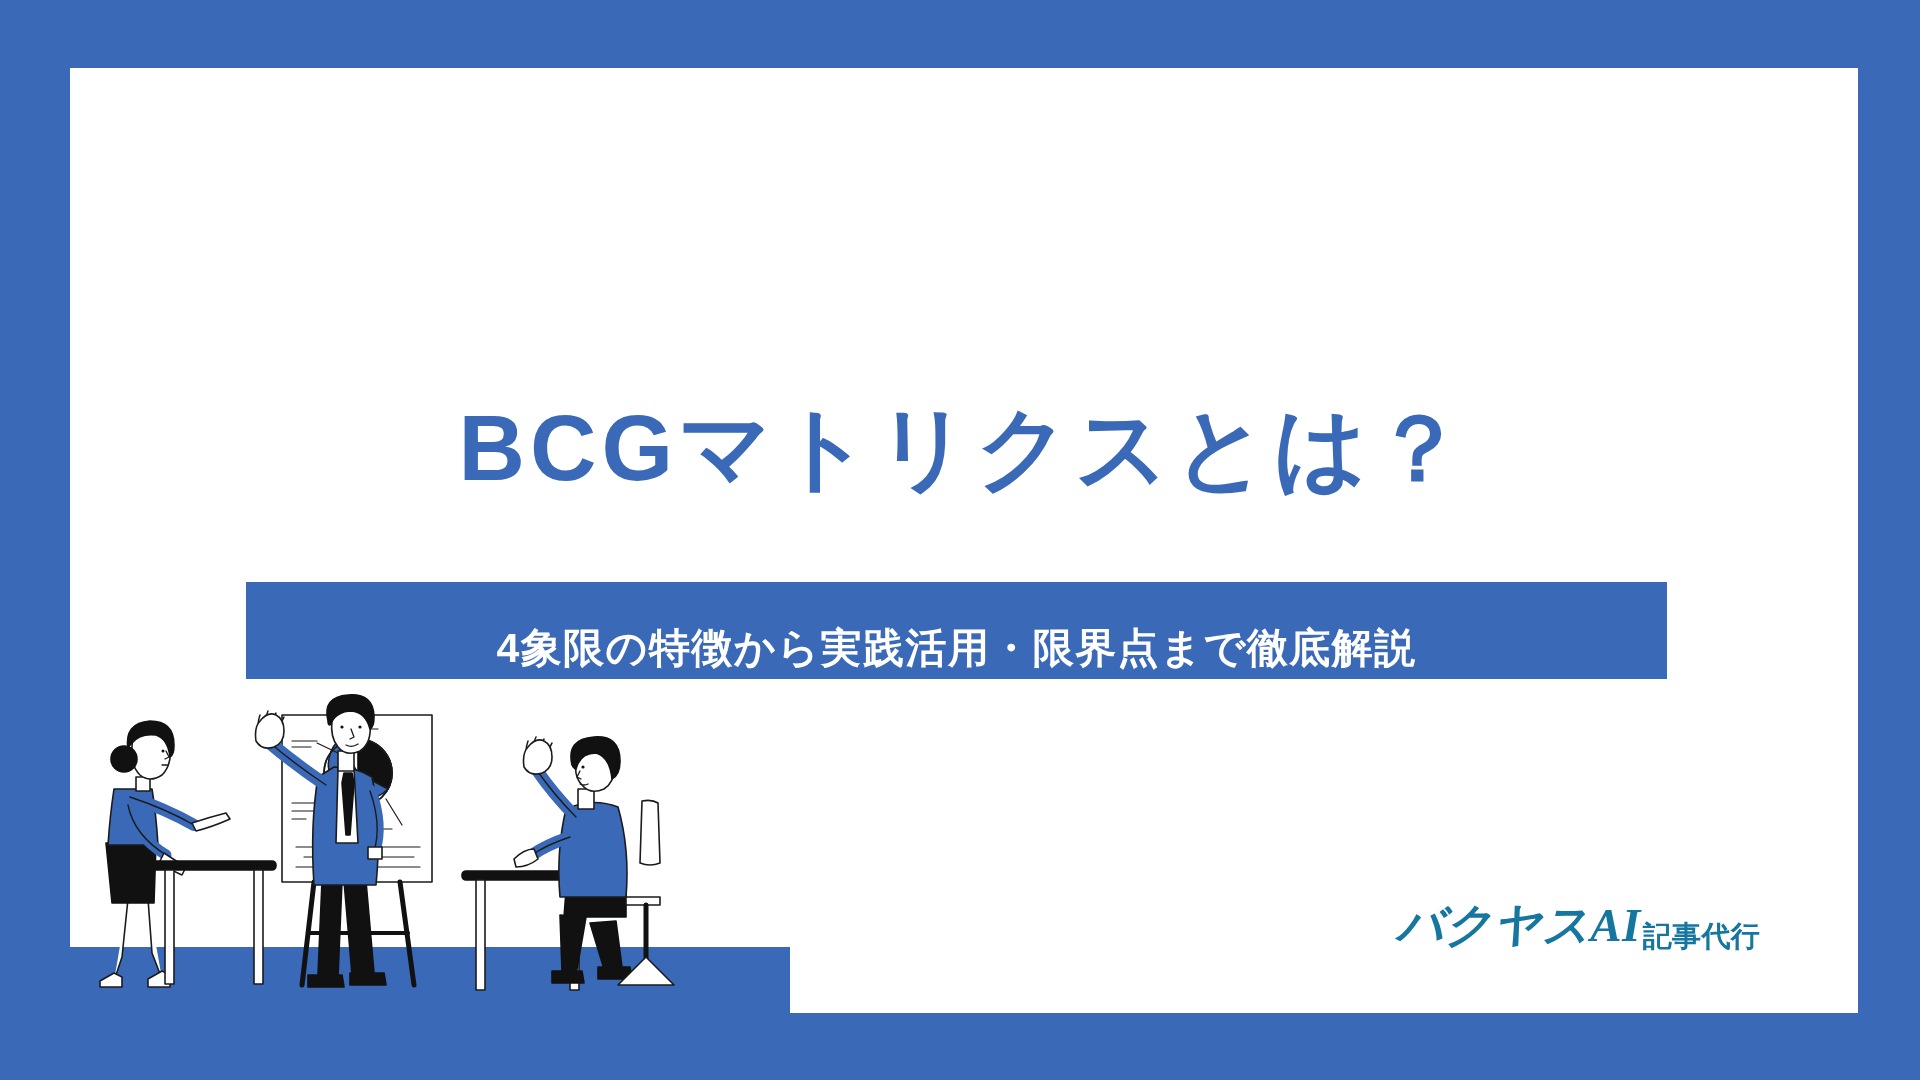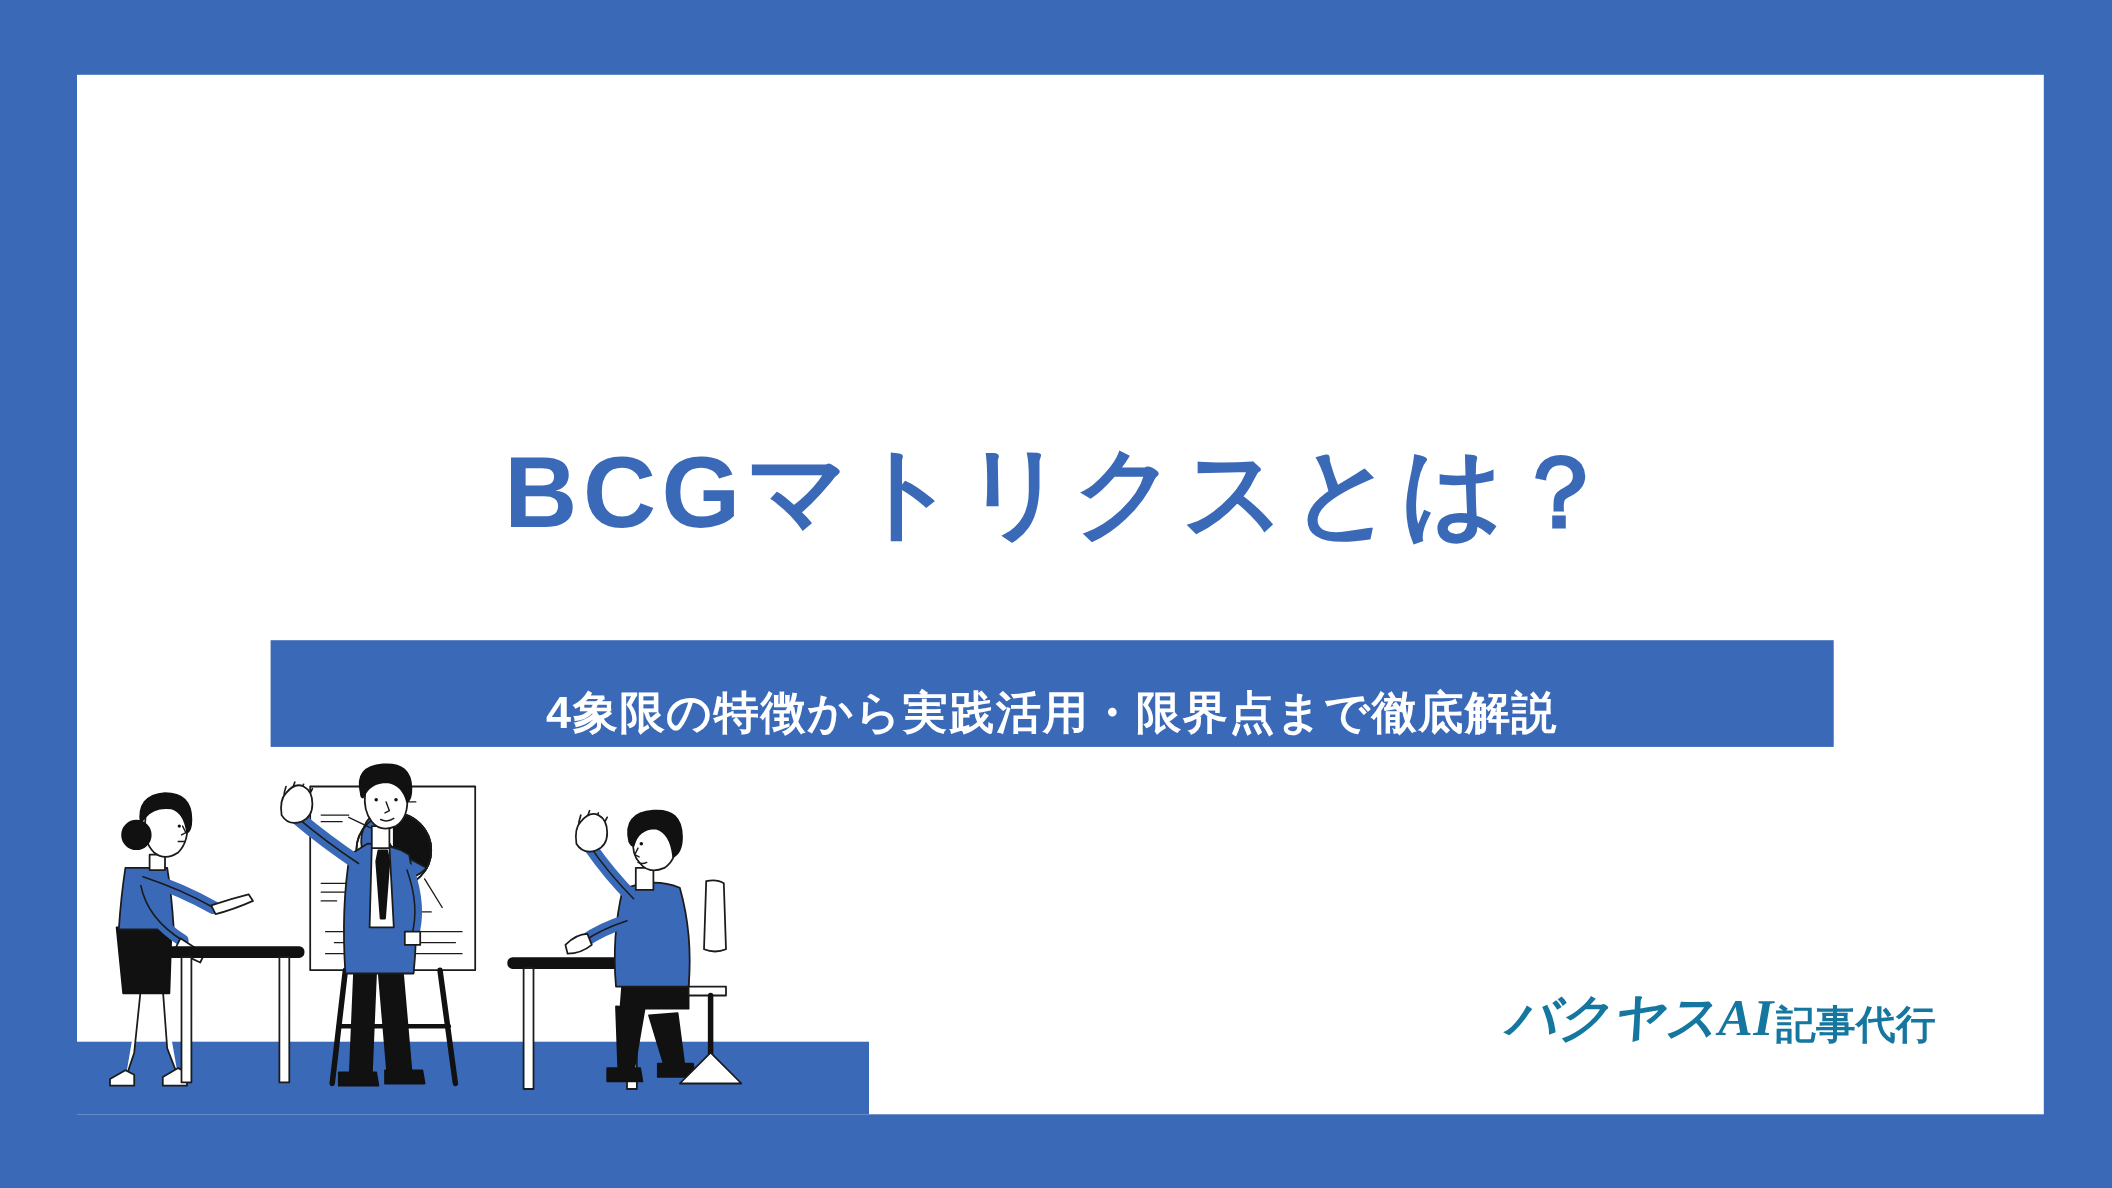--- a/index.html
+++ b/index.html
@@ -86,21 +86,21 @@
     color: #15769f;
     font-family: "Liberation Serif", "DejaVu Serif", serif;
     font-size: 47px;
     font-weight: 700;
     font-style: italic;
     letter-spacing: 0.01em;
   }
   #logo-sub {
     color: #15769f;
     font-family: Liberation Sans, sans-serif;
-    font-size: 36px;
+    font-size: 29px;
     font-weight: 700;
     letter-spacing: 0.01em;
   }
 
   
   #illustration {
     position: absolute;
     left: 0px;
     bottom: -2px;
     width: 720px;

